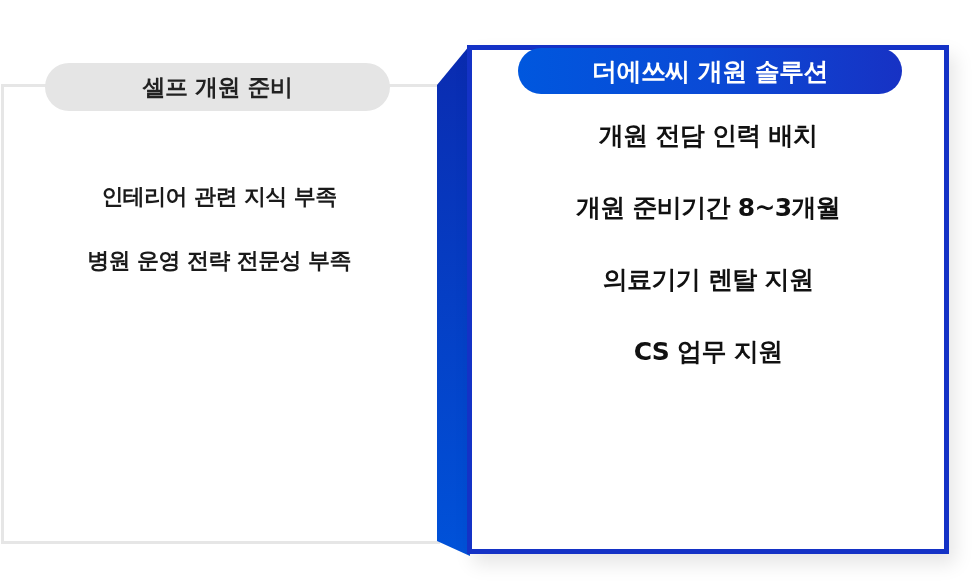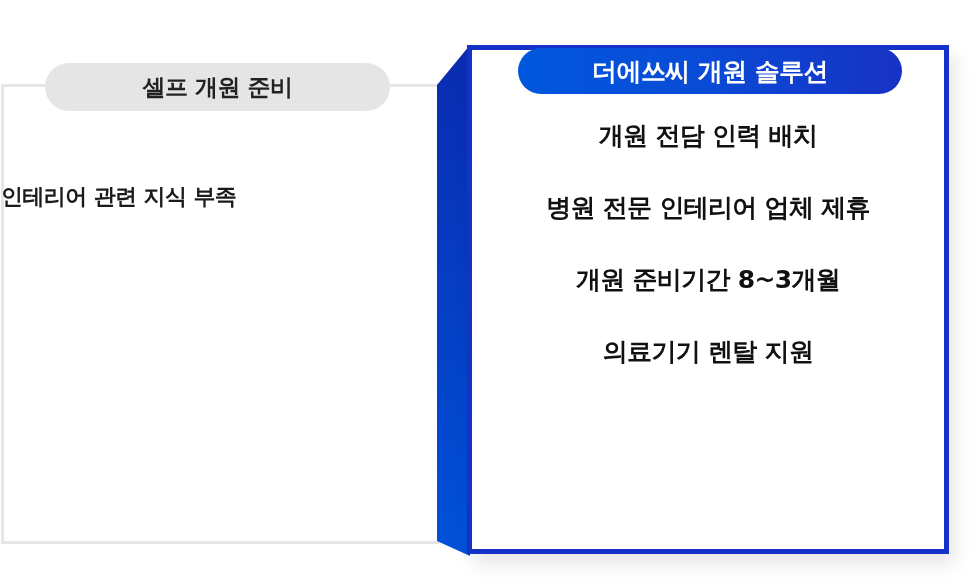--- a/index.html
+++ b/index.html
@@ -13,21 +13,21 @@
     box-sizing: content-box;
   }
   .left-pill {
     position: absolute; left: 45px; top: 63px; width: 345px; height: 48px;
     border-radius: 28px; background: #e5e5e5;
     display: flex; align-items: center; justify-content: center;
     font-size: 23px; font-weight: bold; color: #222; letter-spacing: -0.5px;
   }
   .left-list {
     position: absolute; left: 1px; top: 165px; width: 436px;
-    display: flex; flex-direction: row; align-items: flex-end;
+    display: flex; flex-direction: column; align-items: center;
   }
   .left-list .item {
     height: 64px; line-height: 64px; font-size: 22px; font-weight: bold; color: #1a1a1a;
     letter-spacing: -0.6px; white-space: nowrap;
   }
 
   
   .bevel { position: absolute; left: 0; top: 0; }
   .right-card {
     position: absolute; left: 467px; top: 45px; width: 472px; height: 499px;
@@ -52,31 +52,32 @@
     letter-spacing: -0.7px; white-space: nowrap;
   }
 </style>
 </head>
 <body>
 
 <div class="left-panel"></div>
 <div class="left-pill">셀프 개원 준비</div>
 <div class="left-list">
   <div class="item">인테리어 관련 지식 부족</div>
+  <div class="item">병원 운영 전략 전문성 부족</div>
 </div>
 
 <svg class="bevel" width="978" height="584">
   <defs>
     <linearGradient id="bev" x1="0" y1="0" x2="0" y2="1">
       <stop offset="0" stop-color="#0a2bb0"></stop>
       <stop offset="1" stop-color="#0052d9"></stop>
     </linearGradient>
   </defs>
   <polygon points="437,85 470,45 470,556 437,541" fill="url(#bev)"></polygon>
 </svg>
 <div class="right-card"></div>
 <div class="right-pill">더에쓰씨 개원 솔루션</div>
 <div class="right-list">
   <div class="item">개원 전담 인력 배치</div>
-  <div class="item">병원 전문 인테리어 업체 제휴</div>
   <div class="item">개원 준비기간 8~3개월</div>
   <div class="item">의료기기 렌탈 지원</div>
+  <div class="item">CS 업무 지원</div>
 </div>
 
 </body></html>

